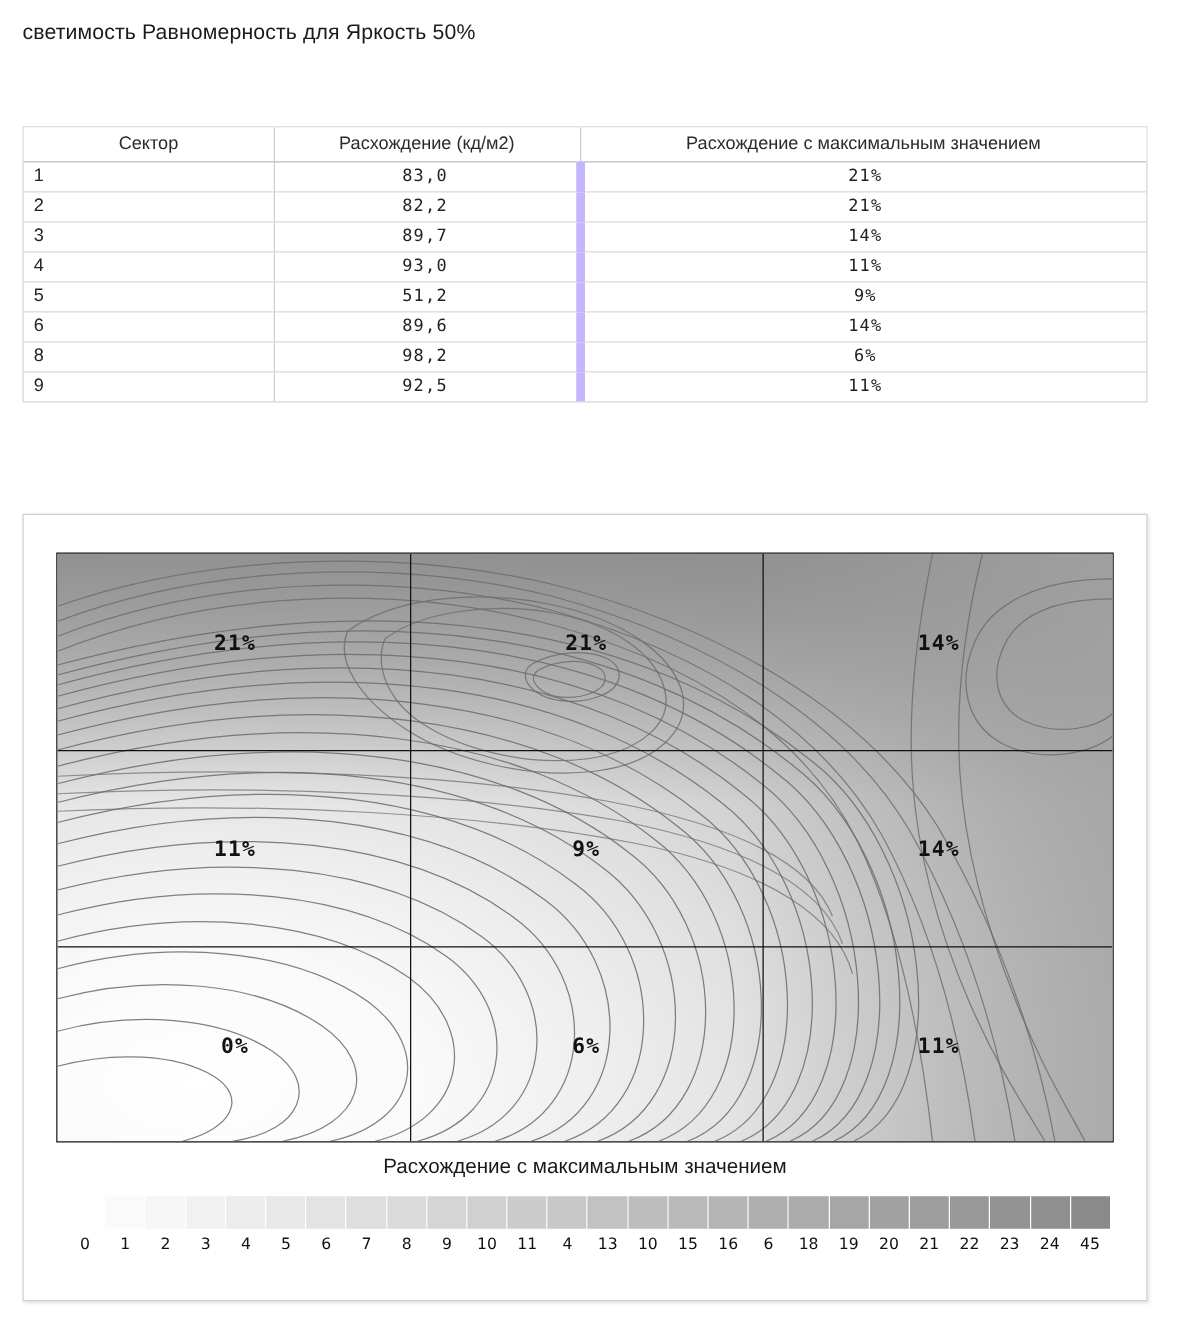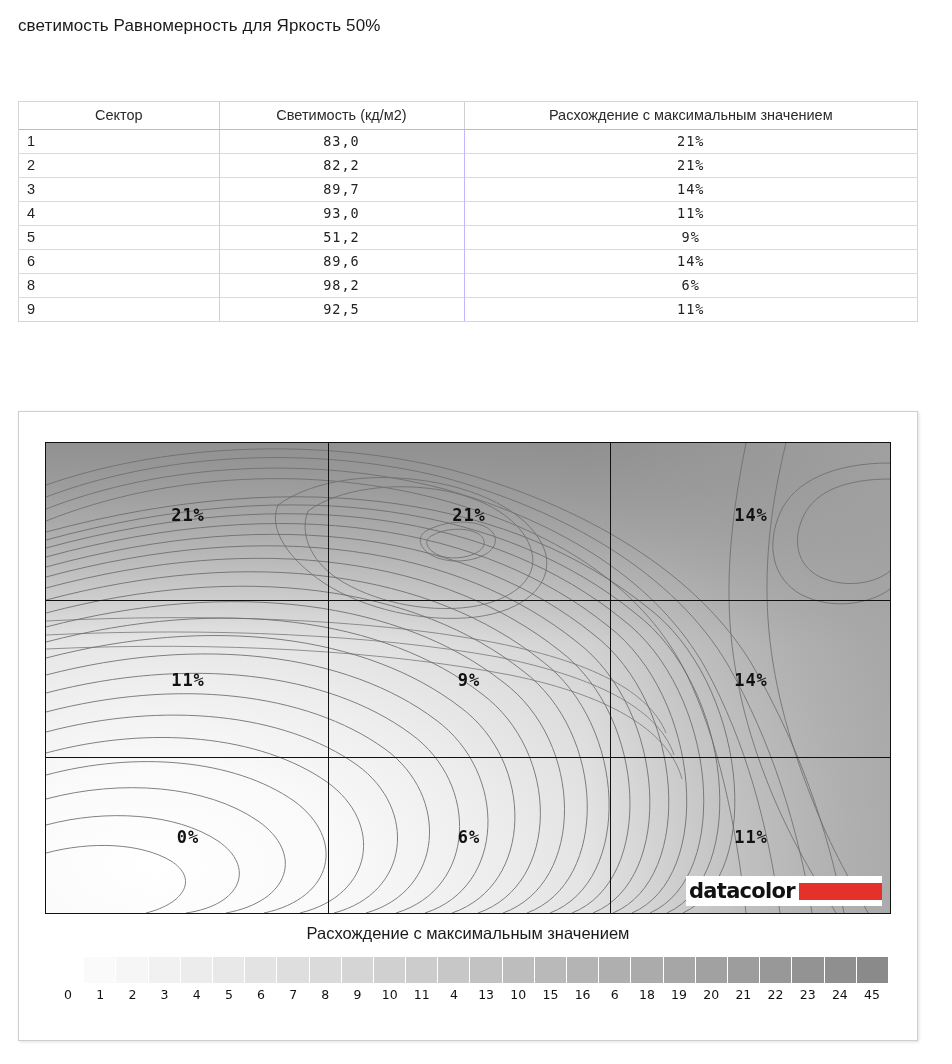--- a/index.html
+++ b/index.html
@@ -73,21 +73,21 @@
     font-family: "Liberation Sans", sans-serif;
     font-size: 14.5px;
     letter-spacing: 0;
   }
   table.lum-table col.c1 { width: 200px; }
   table.lum-table col.c2 { width: 245px; }
   table.lum-table col.c3 { width: 453px; }
   table.lum-table th.h1 { border-right: 1px solid #cfcfcf; }
   table.lum-table th.h2 { border-right: 1px solid #cfcfcf; }
   table.lum-table td.v1 { border-right: 1px solid #cfcfcf; }
-  table.lum-table td.v2 { border-right: 1px solid #c4b5fd; }
+  table.lum-table td.v2 { border-right: 7px solid #c4b5fd; }
 
   
   .chart-panel {
     position: absolute;
     left: 18px;
     top: 411px;
     width: 900px;
     height: 630px;
     border: 1px solid #cfcfcf;
     background: #ffffff;
@@ -202,21 +202,21 @@
   <div class="table-wrap">
     <table class="lum-table">
       <colgroup>
           <col class="c1">
           <col class="c2">
           <col class="c3">
         </colgroup>
       <thead>
         <tr>
           <th class="h1">Сектор</th>
-          <th class="h2">Светимость (кд/м2)</th>
+          <th class="h2">Расхождение (кд/м2)</th>
           <th class="h3">Расхождение с максимальным значением</th>
         </tr>
       </thead>
       <tbody>
         <tr>
           <td class="sector v1">1</td>
           <td class="v2">83,0</td>
           <td class="v3">21%</td>
         </tr>
         <tr>
@@ -346,24 +346,20 @@
       <div class="cell-label" style="left:705px; top:72px;">14%</div>
 
       <div class="cell-label" style="left:142px; top:237px;">11%</div>
       <div class="cell-label" style="left:423px; top:237px;">9%</div>
       <div class="cell-label" style="left:705px; top:237px;">14%</div>
 
       <div class="cell-label" style="left:142px; top:394px;">0%</div>
       <div class="cell-label" style="left:423px; top:394px;">6%</div>
       <div class="cell-label" style="left:705px; top:394px;">11%</div>
 
-      <div class="logo">
-        <span class="word">datacolor</span>
-        <span class="bar"></span>
-      </div>
     </div>
 
     <div class="legend-title">Расхождение с максимальным значением</div>
 
     <div class="legend-scale" id="legend-scale">
         <div class="swatch" style="background: rgb(255, 255, 255);"></div>
         <div class="swatch" style="background: rgb(250, 250, 250);"></div>
         <div class="swatch" style="background: rgb(246, 246, 246);"></div>
         <div class="swatch" style="background: rgb(241, 241, 241);"></div>
         <div class="swatch" style="background: rgb(236, 236, 236);"></div>

